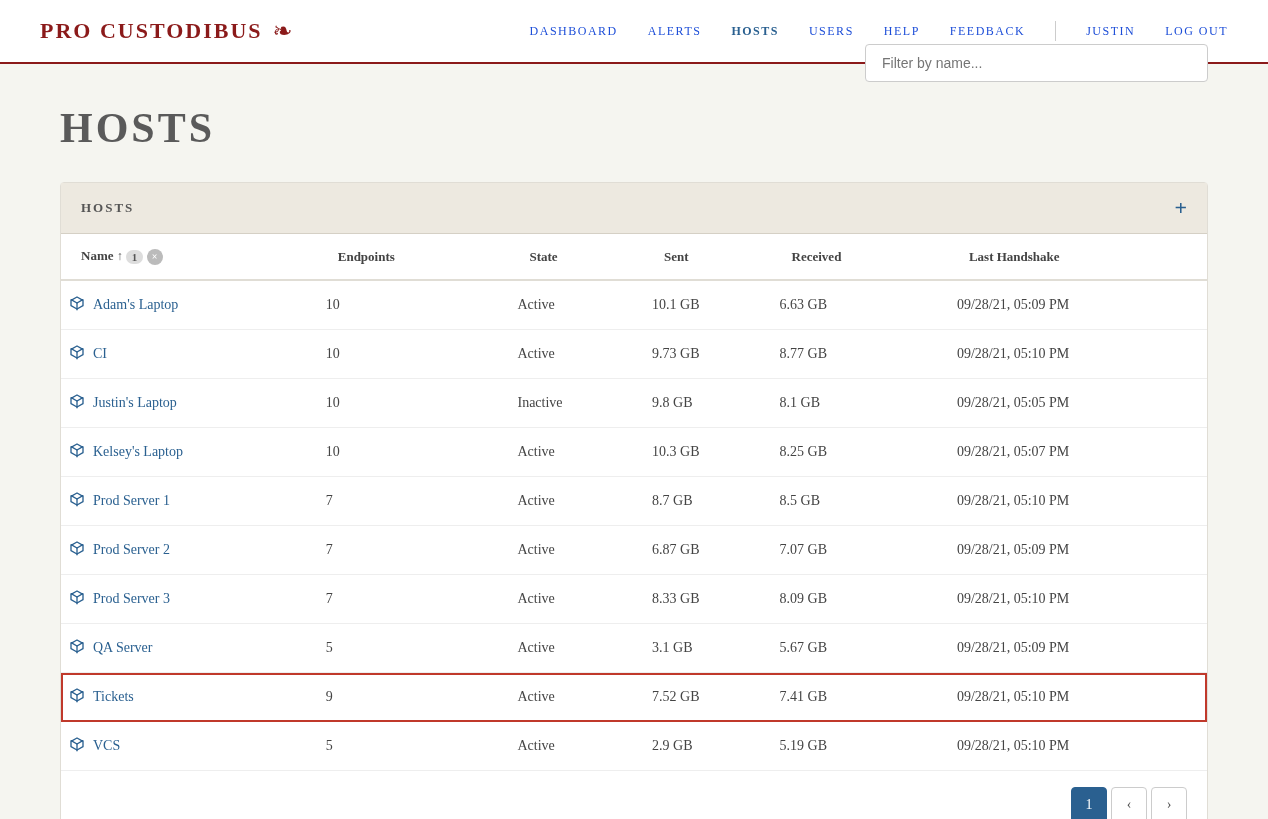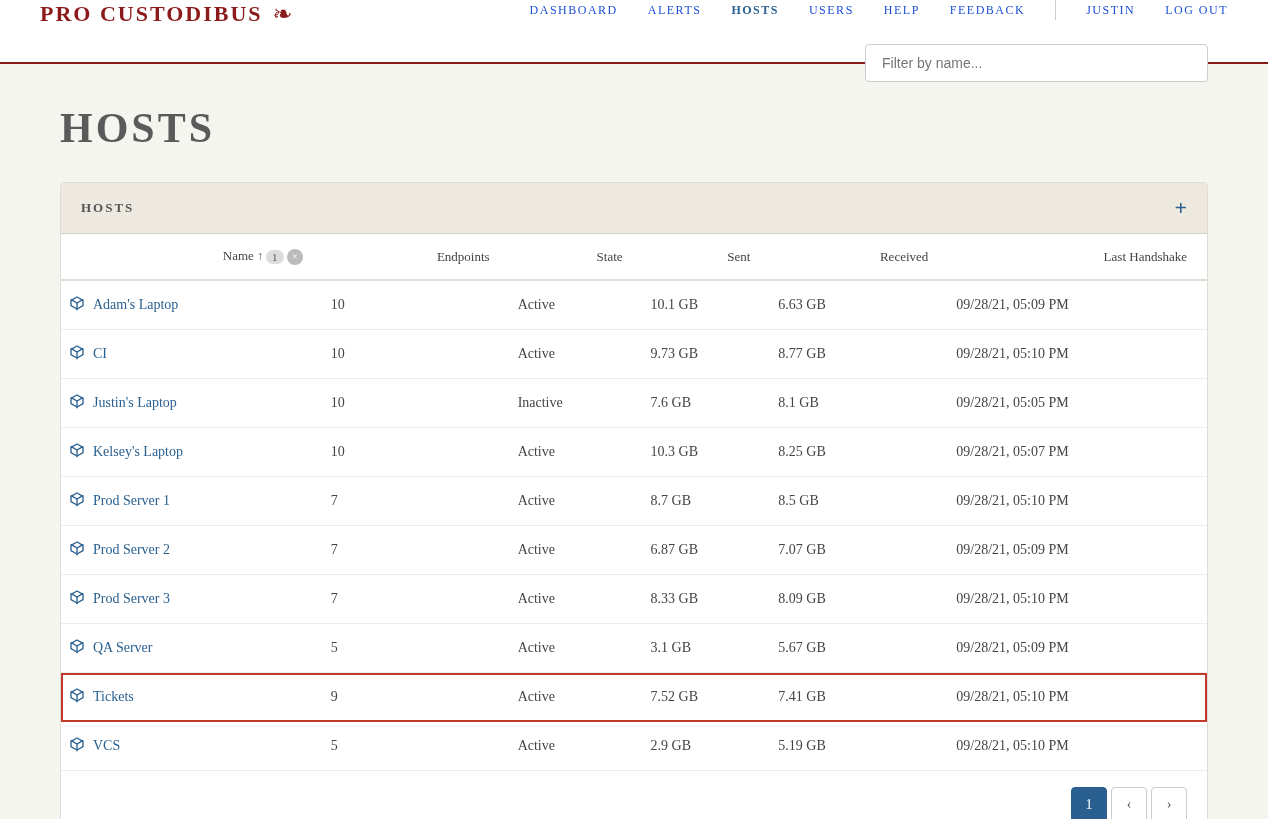--- a/index.html
+++ b/index.html
@@ -3,21 +3,21 @@
   <meta charset="utf-8">
   <style>
     * { box-sizing: border-box; margin: 0; padding: 0; }
     body { font-family: 'Georgia', serif; background: #f5f5f0; color: #333; font-size: 14px; }
 
     
     .header {
       background: #fff;
       border-bottom: 2px solid #8b1a1a;
       display: flex;
-      align-items: flex-start;
+      align-items: center;
       padding: 0 40px;
       height: 64px;
     }
     .logo {
       display: flex;
       align-items: center;
       gap: 10px;
       flex: 1;
     }
     .logo-text {
@@ -120,23 +120,23 @@
     
     .hosts-table {
       width: 100%;
       border-collapse: collapse;
     }
     .hosts-table thead tr {
       border-bottom: 2px solid #e0ddd5;
     }
     .hosts-table th {
       padding: 14px 20px;
-      text-align: right;
+      text-align: left;
       font-size: 13px;
-      font-weight: normal;
+      font-weight: bold;
       color: #444;
       white-space: nowrap;
     }
     .sort-indicator {
       display: inline-flex;
       align-items: center;
       gap: 3px;
       color: #555;
       font-size: 12px;
     }
@@ -305,21 +305,21 @@
           <span class="host-icon"><svg width="16" height="16" viewBox="0 0 24 24" fill="none" stroke="#2a6090" stroke-width="2" stroke-linecap="round" stroke-linejoin="round">
       <polyline points="21 16 21 8 12 3 3 8 3 16 12 21 21 16"></polyline>
       <polyline points="3.27 6.96 12 12.01 20.73 6.96"></polyline>
       <line x1="12" y1="22.08" x2="12" y2="12"></line>
     </svg></span>
           <span>Justin's Laptop</span>
         </a>
       </td>
       <td>10</td>
       <td class="state-inactive">Inactive</td>
-      <td>7.6 GB</td>
+      <td>9.8 GB</td>
       <td>8.1 GB</td>
       <td>09/28/21, 05:05 PM</td>
     </tr>
           <tr>
       <td>
         <a class="host-name-link">
           <span class="host-icon"><svg width="16" height="16" viewBox="0 0 24 24" fill="none" stroke="#2a6090" stroke-width="2" stroke-linecap="round" stroke-linejoin="round">
       <polyline points="21 16 21 8 12 3 3 8 3 16 12 21 21 16"></polyline>
       <polyline points="3.27 6.96 12 12.01 20.73 6.96"></polyline>
       <line x1="12" y1="22.08" x2="12" y2="12"></line>

